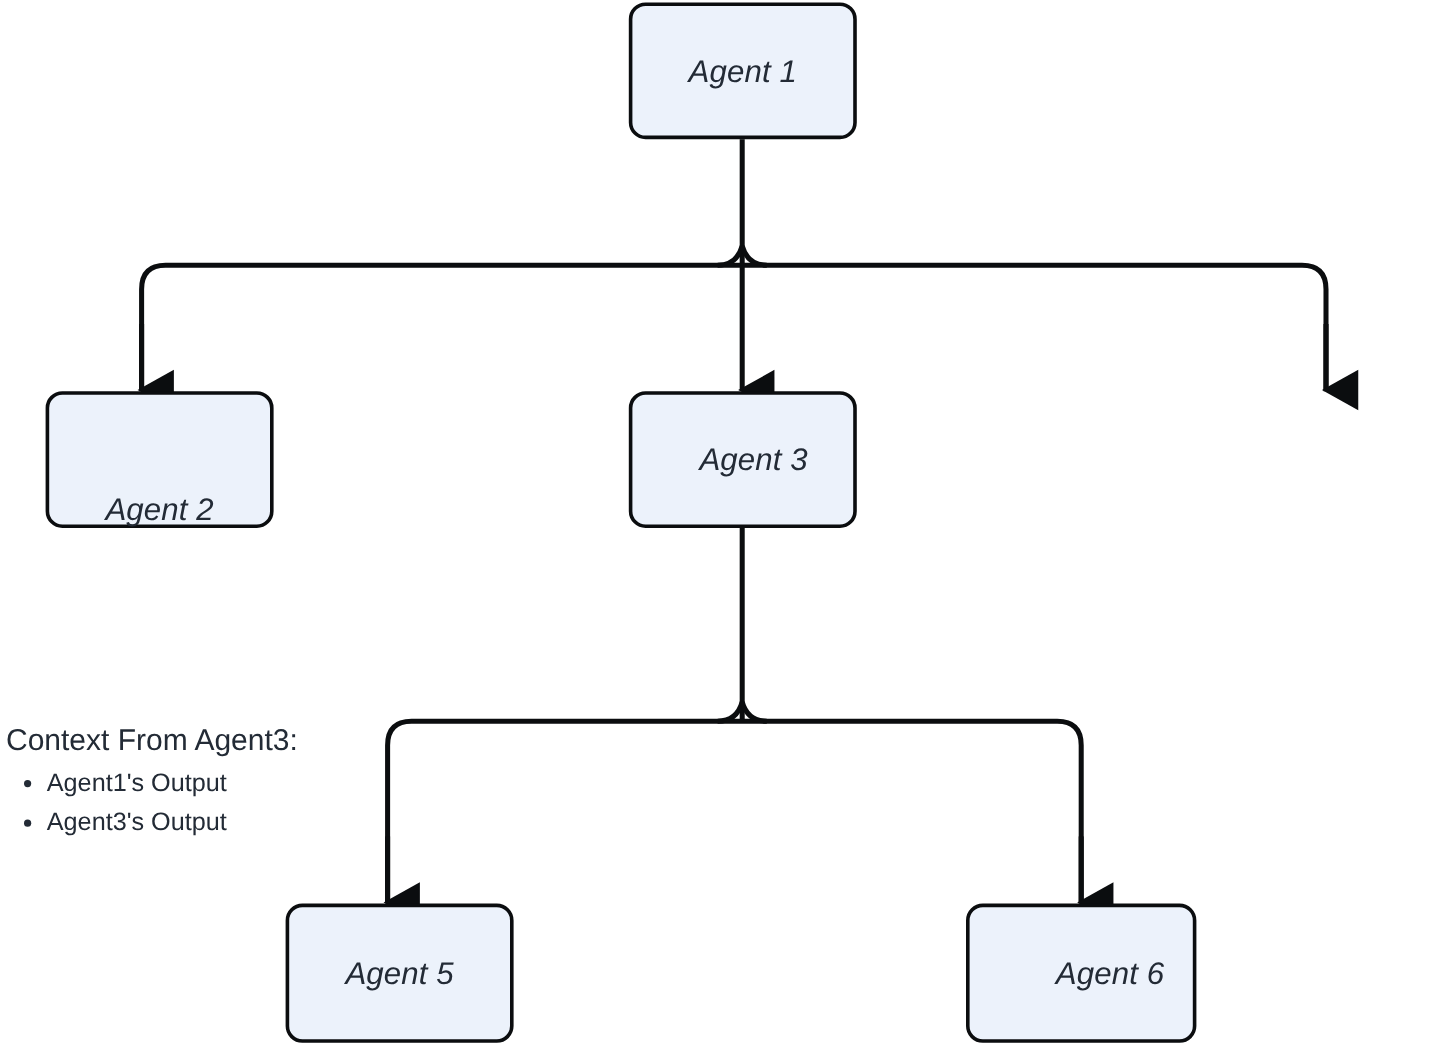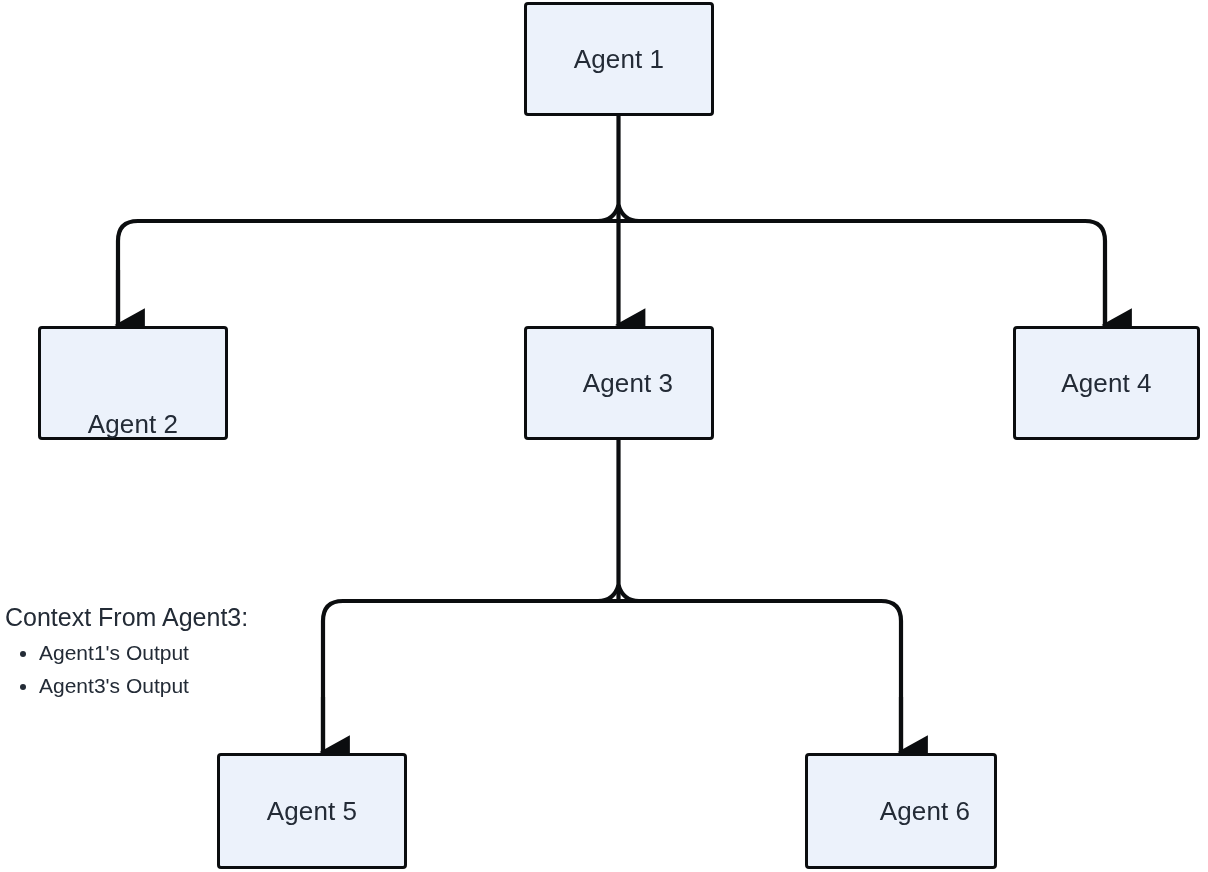--- a/index.html
+++ b/index.html
@@ -22,24 +22,25 @@
     left: 0;
     top: 0;
     width: 1208px;
     height: 872px;
   }
   .node {
     position: absolute;
     box-sizing: border-box;
     background: #ecf2fb;
     border: 3.5px solid #0b0d0f;
-    border-radius: 4px;
+    border-radius: 14px;
     display: flex;
     align-items: center;
     justify-content: center;
+    font-style: italic;
   }
   .node-label {
     font-size: 26px;
     line-height: 1;
     color: #232b36;
     letter-spacing: 0.1px;
     white-space: nowrap;
   }
   .annotation {
     position: absolute;
@@ -103,25 +104,22 @@
   </div>
 
   <div class="node" style="left:38px; top:326px; width:190px; height:114px;align-items:flex-end;">
     <span class="node-label">Agent 2</span>
   </div>
 
   <div class="node" style="left:524px; top:326px; width:190px; height:114px;padding-left:18px;">
     <span class="node-label">Agent 3</span>
   </div>
 
-  <div class="node" style="left:1013px; top:326px; width:187px; height:114px;">
-    <span class="node-label">Agent 4</span>
-  </div>
 
-  <div class="node" style="left:217px; top:753px; width:190px; height:116px;">
+  <div class="node" style="left:238px; top:753px; width:190px; height:116px;">
     <span class="node-label">Agent 5</span>
   </div>
 
   <div class="node" style="left:805px; top:753px; width:192px; height:116px;padding-left:48px;">
     <span class="node-label">Agent 6</span>
   </div>
 
   <div class="annotation" style="left:5px; top:604px;">
     <div class="annotation-title">Context From Agent3:</div>
     <ul class="annotation-list">

